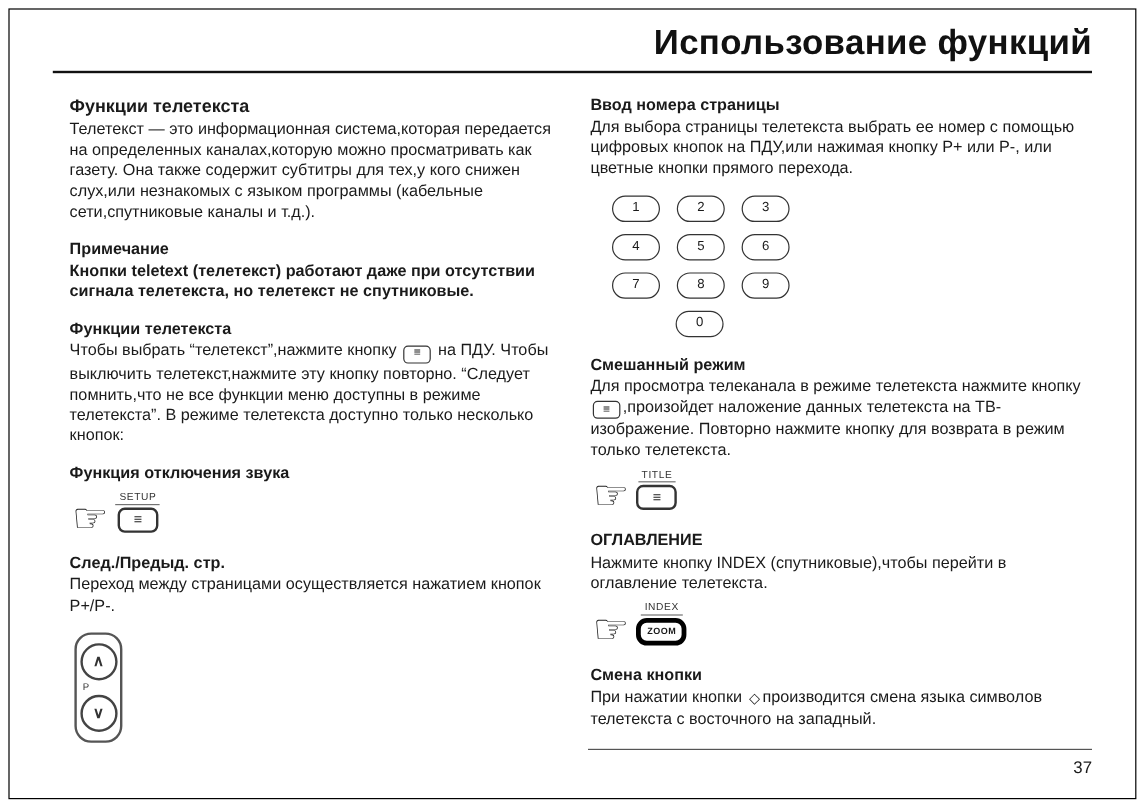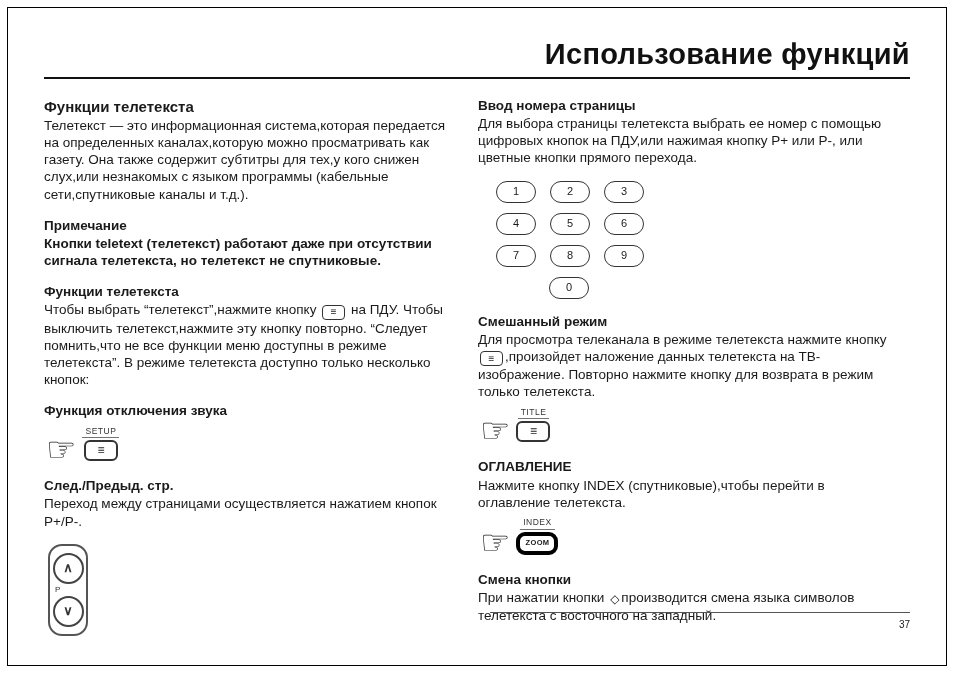--- a/index.html
+++ b/index.html
@@ -1,23 +1,23 @@
 <!DOCTYPE html>
 <html><head>
 <meta charset="utf-8">
 <style>
   html,body{margin:0;padding:0;background:#fff;}
   body{width:954px;height:673px;position:relative;overflow:hidden;
        font-family:"Liberation Sans",sans-serif;color:#1a1a1a;}
   .page-border{position:absolute;inset:7px;border:1.5px solid #000;pointer-events:none;}
-  .content{position:absolute;inset:0;padding:34px 44px 0 44px;box-sizing:border-box;}
+  .content{position:absolute;inset:0;padding:16px 44px 0 44px;box-sizing:border-box;}
   .doc-title{text-align:right;font-size:29px;font-weight:bold;letter-spacing:.3px;
              margin:4px 0 6px 0;color:#111;}
   .title-rule{border:none;border-top:2px solid #111;margin:0 0 16px 0;}
-  .cols{display:flex;gap:16px;}
+  .cols{display:flex;gap:16px;justify-content:flex-end;}
   .col{width:418px;font-size:13.5px;line-height:1.27;}
   .h{font-weight:bold;margin:14px 0 1px 0;font-size:13.5px;}
   .h.first{margin-top:2px;font-size:15px;}
   p{margin:0 0 0 0;}
   .b{font-weight:bold;}
   .inline-btn{display:inline-flex;align-items:center;justify-content:center;
               border:1.6px solid #333;border-radius:4px;min-width:17px;height:13px;
               font-size:10px;line-height:1;vertical-align:-1px;margin:0 2px;padding:0 2px;}
   .inline-diamond{display:inline-block;font-size:12px;margin:0 2px;vertical-align:-1px;}
   .hand-group{display:flex;align-items:flex-end;gap:6px;margin:6px 0 4px 2px;}
@@ -37,22 +37,22 @@
   .key.zero{grid-column:2;justify-self:center;}
   
   .rocker{width:40px;height:92px;border:2.5px solid #555;border-radius:14px;
           display:flex;flex-direction:column;align-items:center;justify-content:space-between;
           padding:7px 0;box-sizing:border-box;position:relative;margin:14px 0 0 4px;}
   .rocker .circle{width:27px;height:27px;border:2px solid #444;border-radius:50%;
                   display:flex;align-items:center;justify-content:center;
                   font-size:13px;font-weight:bold;color:#333;}
   .rocker .p-label{position:absolute;left:5px;top:50%;transform:translateY(-50%);
                    font-size:8px;color:#333;}
-  .footer{position:absolute;right:44px;bottom:43px;width:420px;
-          border-top:1.5px solid #555;text-align:right;padding-top:6px;font-size:10px;}
+  .footer{position:absolute;right:44px;bottom:26px;width:420px;
+          border-top:1.5px solid #555;text-align:right;padding-top:6px;font-size:14px;}
 </style>
 </head>
 <body>
 
 <div class="page-border"></div>
 
 <div class="content">
 
   <div class="doc-title">Использование функций</div>
   <hr class="title-rule">

